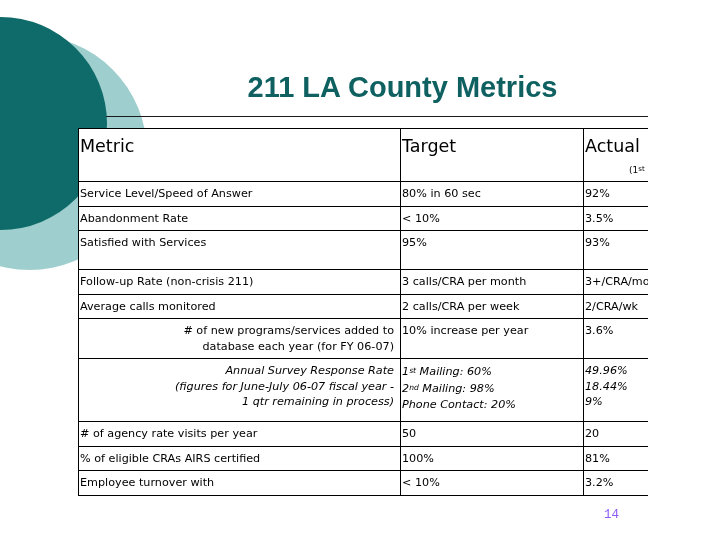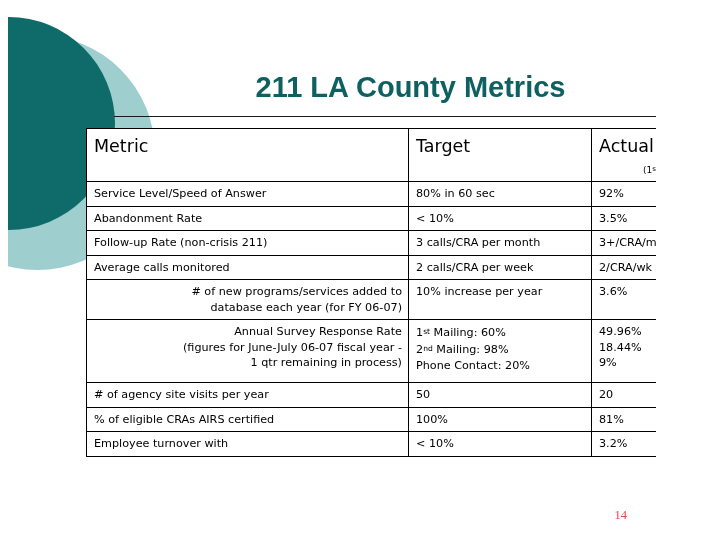--- a/index.html
+++ b/index.html
@@ -10,21 +10,21 @@
     width: 720px;
     height: 540px;
     background: #ffffff;
     font-family: "DejaVu Sans", sans-serif;
     overflow: hidden;
     position: relative;
   }
 
   #slide {
     position: absolute;
-    left: 8px; top: 0;
+    left: 0; top: 0;
     width: 648px;
     height: 540px;
     background: #ffffff;
     overflow: hidden;
   }
 
   
   .deco-light {
     position: absolute;
     left: -88px;
@@ -80,21 +80,21 @@
     font-family: "DejaVu Sans", sans-serif;
   }
   .metrics-table col.c1 { width: 322px; }
   .metrics-table col.c2 { width: 183px; }
   .metrics-table col.c3 { width: 101px; }
 
   .metrics-table td,
   .metrics-table th {
     border: 1.1px solid #000000;
     vertical-align: top;
-    padding: 4px 6px 4px 7px;
+    padding: 4px 6px 4px 1px;
     font-size: 11.2px;
     line-height: 15.5px;
     color: #000000;
     font-weight: normal;
     text-align: left;
   }
 
   .metrics-table thead th {
     font-size: 17.5px;
     line-height: 21px;
@@ -116,30 +116,30 @@
   }
 
   .cell-line { display: block; white-space: nowrap; }
   .cell-wrap { display: block; text-align: right; }
   .cell-line sup, .cell-wrap sup {
     font-size: 7.6px;
     vertical-align: 0.32em;
   }
 
   tr.r-tall td { height: 30px; }
-  tr.r-xtall td { height: 54px; }
+  tr.r-xtall td { height: 54px; font-style: italic; }
 
   
   .page-num {
     position: absolute;
     right: 29px;
     top: 508px;
-    font-family: Liberation Serif, serif;
+    font-family: Liberation Mono, monospace;
     font-size: 12.5px;
-    color: #ef4444;
+    color: #8b5cf6;
   }
 </style>
 </head>
 <body>
 
 <div id="slide">
 
   <div class="deco-light"></div>
   <div class="deco-dark"></div>
 
@@ -169,20 +169,25 @@
         <td>80% in 60 sec</td>
         <td>92%</td>
       </tr>
 
       <tr>
         <td>Abandonment Rate</td>
         <td>&lt; 10%</td>
         <td>3.5%</td>
       </tr>
 
+      <tr class="r-tall">
+        <td>Satisfied with Services</td>
+        <td>95%</td>
+        <td>93%</td>
+      </tr>
 
       <tr>
         <td>Follow-up Rate (non-crisis 211)</td>
         <td>3 calls/CRA per month</td>
         <td>3+/CRA/mo</td>
       </tr>
 
       <tr>
         <td>Average calls monitored</td>
         <td>2 calls/CRA per week</td>
@@ -210,21 +215,21 @@
           <span class="cell-line">Phone Contact: 20%</span>
         </td>
         <td>
           <span class="cell-line">49.96%</span>
           <span class="cell-line">18.44%</span>
           <span class="cell-line">9%</span>
         </td>
       </tr>
 
       <tr>
-        <td># of agency site visits per year</td>
+        <td># of agency rate visits per year</td>
         <td>50</td>
         <td>20</td>
       </tr>
 
       <tr>
         <td>% of eligible CRAs AIRS certified</td>
         <td>100%</td>
         <td>81%</td>
       </tr>
 

